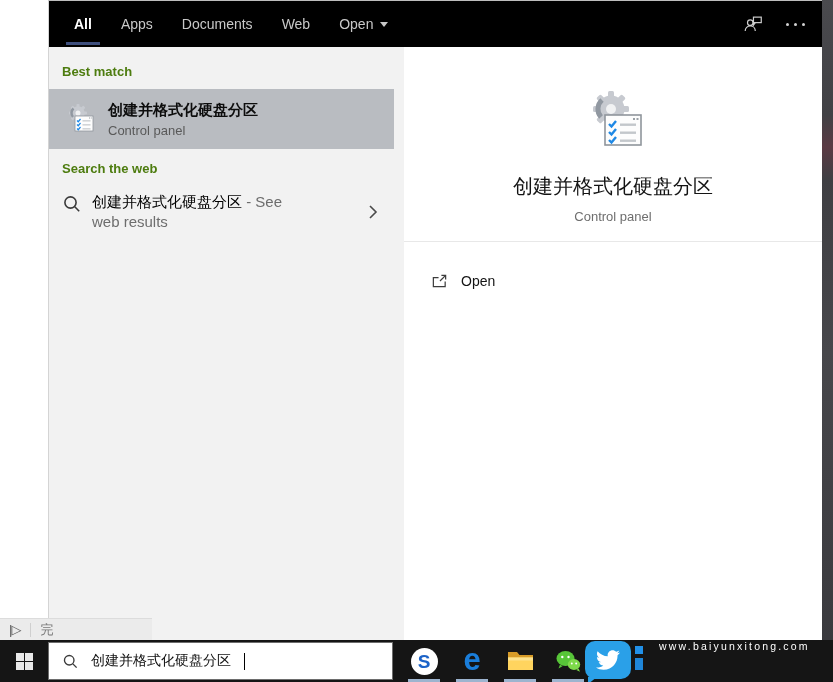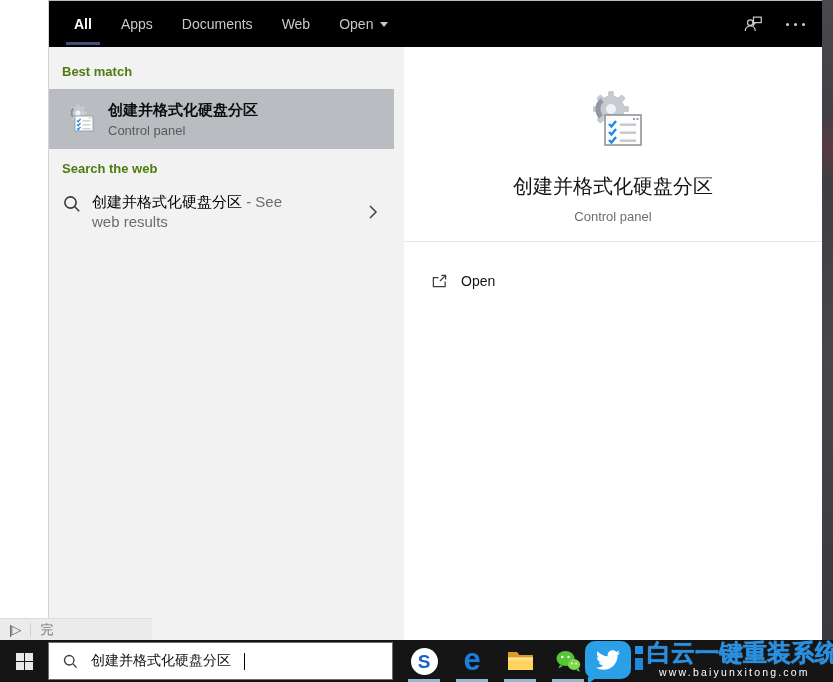--- a/index.html
+++ b/index.html
@@ -307,16 +307,15 @@
 
 <div class="watermark">
   <div class="wm-bird">
     <svg width="28" height="24" viewBox="0 0 24 24">
         <use href="#bird"></use>
       </svg>
   </div>
   <div class="wm-sq1"></div>
   <div class="wm-sq2"></div>
   <div class="wm-textblock">
-    <div class="wm-title">白云一键重装系统</div>
     <div class="wm-url">www.baiyunxitong.com</div>
   </div>
 </div>
 
 </body></html>

